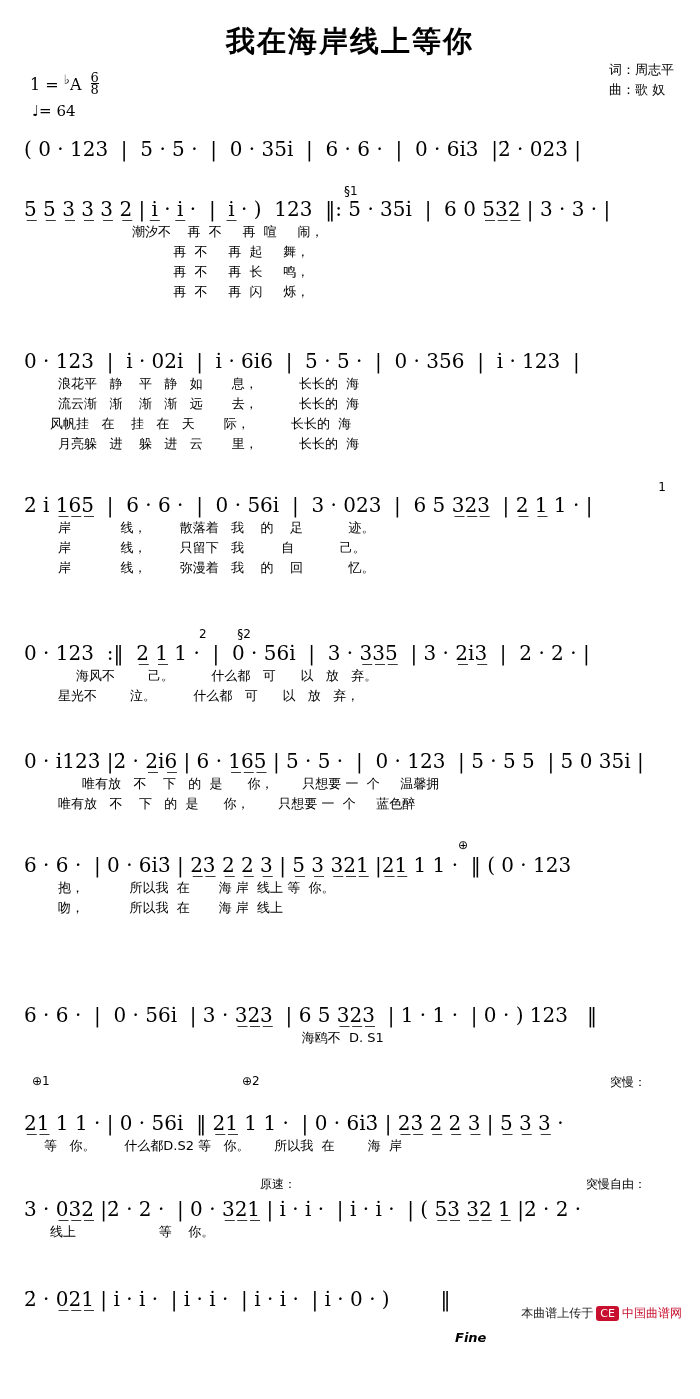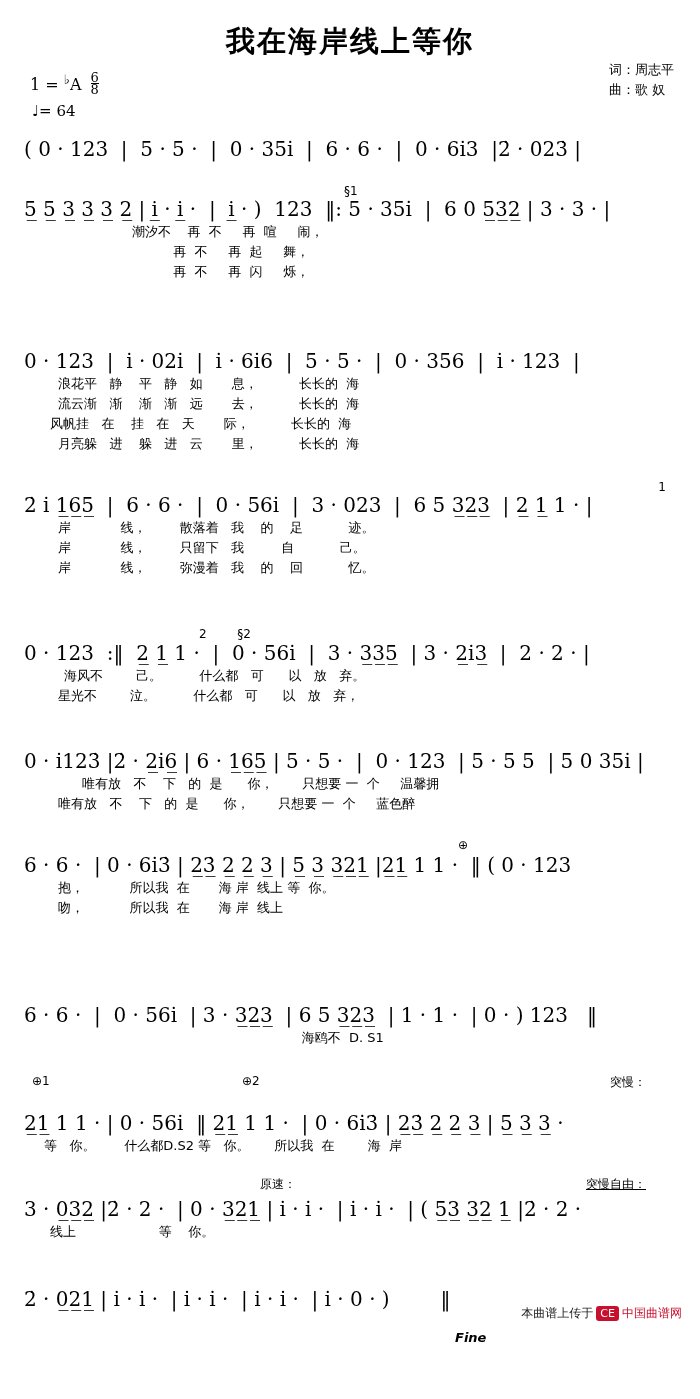--- a/index.html
+++ b/index.html
@@ -115,20 +115,21 @@
 
   <div class="row" style="top:136px;">
     <div class="notes">( 0 · 123  |  5 · 5 ·  |  0 · 35i̇  |  6 · 6 ·  |  0 · 6i̇3  |2̇ · 023̇ |</div>
   </div>
 
   <div class="row" style="top:196px;">
     <div class="mark" style="position:absolute;left:320px;top:-12px;">§1</div>
     <div class="notes">5̲ 5̲ 3̲ 3̲ 3̲ 2̲ | i̲ · i̲ ·  |  i̲ · )  123  ‖: 5 · 35i̇  |  6 0 5̲3̲2̲ | 3 · 3 · |</div>
     <div class="lyric" style="margin-left:108px;">潮汐不    再  不     再  喧     闹，</div>
     <div class="lyric" style="margin-left:108px;">          再  不     再  起     舞，</div>
+    <div class="lyric" style="margin-left:108px;">          再  不     再  长     鸣，</div>
     <div class="lyric" style="margin-left:108px;">          再  不     再  闪     烁，</div>
   </div>
 
   <div class="row" style="top:348px;">
     <div class="notes">0 · 123  |  i̇ · 02i̇  |  i̇ · 6i̇6  |  5 · 5 ·  |  0 · 356  |  i̇ · 123  |</div>
     <div class="lyric" style="margin-left:34px;">浪花平   静    平   静   如       息，          长长的  海</div>
     <div class="lyric" style="margin-left:34px;">流云渐   渐    渐   渐   远       去，          长长的  海</div>
     <div class="lyric" style="margin-left:26px;">风帆挂   在    挂   在   天       际，          长长的  海</div>
     <div class="lyric" style="margin-left:34px;">月亮躲   进    躲   进   云       里，          长长的  海</div>
   </div>
@@ -137,21 +138,21 @@
     <div class="mark tiny" style="position:absolute;right:10px;top:-12px;">1</div>
     <div class="notes">2̇ i̇ 1̲6̲5̲  |  6 · 6 ·  |  0 · 56i̇  |  3 · 023  |  6 5 3̲2̲3̲  | 2̲ 1̲ 1 · |</div>
     <div class="lyric" style="margin-left:34px;">岸            线，        散落着   我    的    足           迹。</div>
     <div class="lyric" style="margin-left:34px;">岸            线，        只留下   我         自           己。</div>
     <div class="lyric" style="margin-left:34px;">岸            线，        弥漫着   我    的    回           忆。</div>
   </div>
 
   <div class="row" style="top:640px;">
     <div class="mark" style="position:absolute;left:175px;top:-13px;">2        §2</div>
     <div class="notes">0 · 123  :‖  2̲ 1̲ 1 ·  |  0 · 56i̇  |  3 · 3̲3̲5̲  | 3 · 2̲i̇3̲  |  2 · 2 · |</div>
-    <div class="lyric" style="margin-left:40px;">海风不        己。         什么都   可      以   放   弃。</div>
+    <div class="lyric" style="margin-left:52px;">海风不        己。         什么都   可      以   放   弃。</div>
     <div class="lyric" style="margin-left:34px;">星光不        泣。         什么都   可      以   放   弃，</div>
   </div>
 
   <div class="row" style="top:748px;">
     <div class="notes">0 · i̇123̇ |2̇ · 2̲i̇6̲ | 6 · 1̲6̲5̲ | 5 · 5 ·  |  0 · 123  | 5 · 5 5  | 5 0 35i̇ |</div>
     <div class="lyric" style="margin-left:34px;padding-left:24px;">唯有放   不    下   的  是      你，       只想要 一  个     温馨拥</div>
     <div class="lyric" style="margin-left:34px;">唯有放   不    下   的  是      你，       只想要 一  个     蓝色醉</div>
   </div>
 
   <div class="row" style="top:852px;">
@@ -170,21 +171,21 @@
   <div class="row" style="top:1090px;">
     <div class="mark" style="position:absolute;left:8px;top:-16px;">⊕1</div>
     <div class="mark" style="position:absolute;left:218px;top:-16px;">⊕2</div>
     <div class="mark" style="position:absolute;right:30px;top:-16px;">突慢：</div>
     <div class="notes" style="margin-top:20px;">2̲1̲ 1 1 · | 0 · 56i̇  ‖ 2̲1̲ 1 1 ·  | 0 · 6i̇3̇ | 2̲3̲̇ 2̲ 2̲ 3̲ | 5̲ 3̲ 3̲ ·</div>
     <div class="lyric" style="margin-left:20px;">等   你。       什么都D.S2 等   你。      所以我  在        海  岸</div>
   </div>
 
   <div class="row" style="top:1190px;">
     <div class="mark" style="position:absolute;left:236px;top:-14px;">原速：</div>
-    <div class="mark" style="position:absolute;right:30px;top:-14px;text-decoration:underline;">突慢自由：</div>
+    <div class="mark" style="position:absolute;right:30px;top:-14px;">突慢自由：</div>
     <div class="notes" style="margin-top:6px;">3 · 0̲3̲2̲ |2̇ · 2 ·  | 0 · 3̲2̲1̲ | i̇ · i̇ ·  | i̇ · i̇ ·  | ( 5̲3̲ 3̲2̲ 1̲ |2̇ · 2 ·</div>
     <div class="lyric" style="margin-left:26px;">线上                    等    你。</div>
   </div>
 
   <div class="row" style="top:1286px;">
     <div class="notes">2̇ · 0̲2̲1̲ | i̇ · i̇ ·  | i̇ · i̇ ·  | i̇ · i̇ ·  | i̇ · 0 · )        ‖</div>
   </div>
 
   <div class="fine">Fine</div>
 

